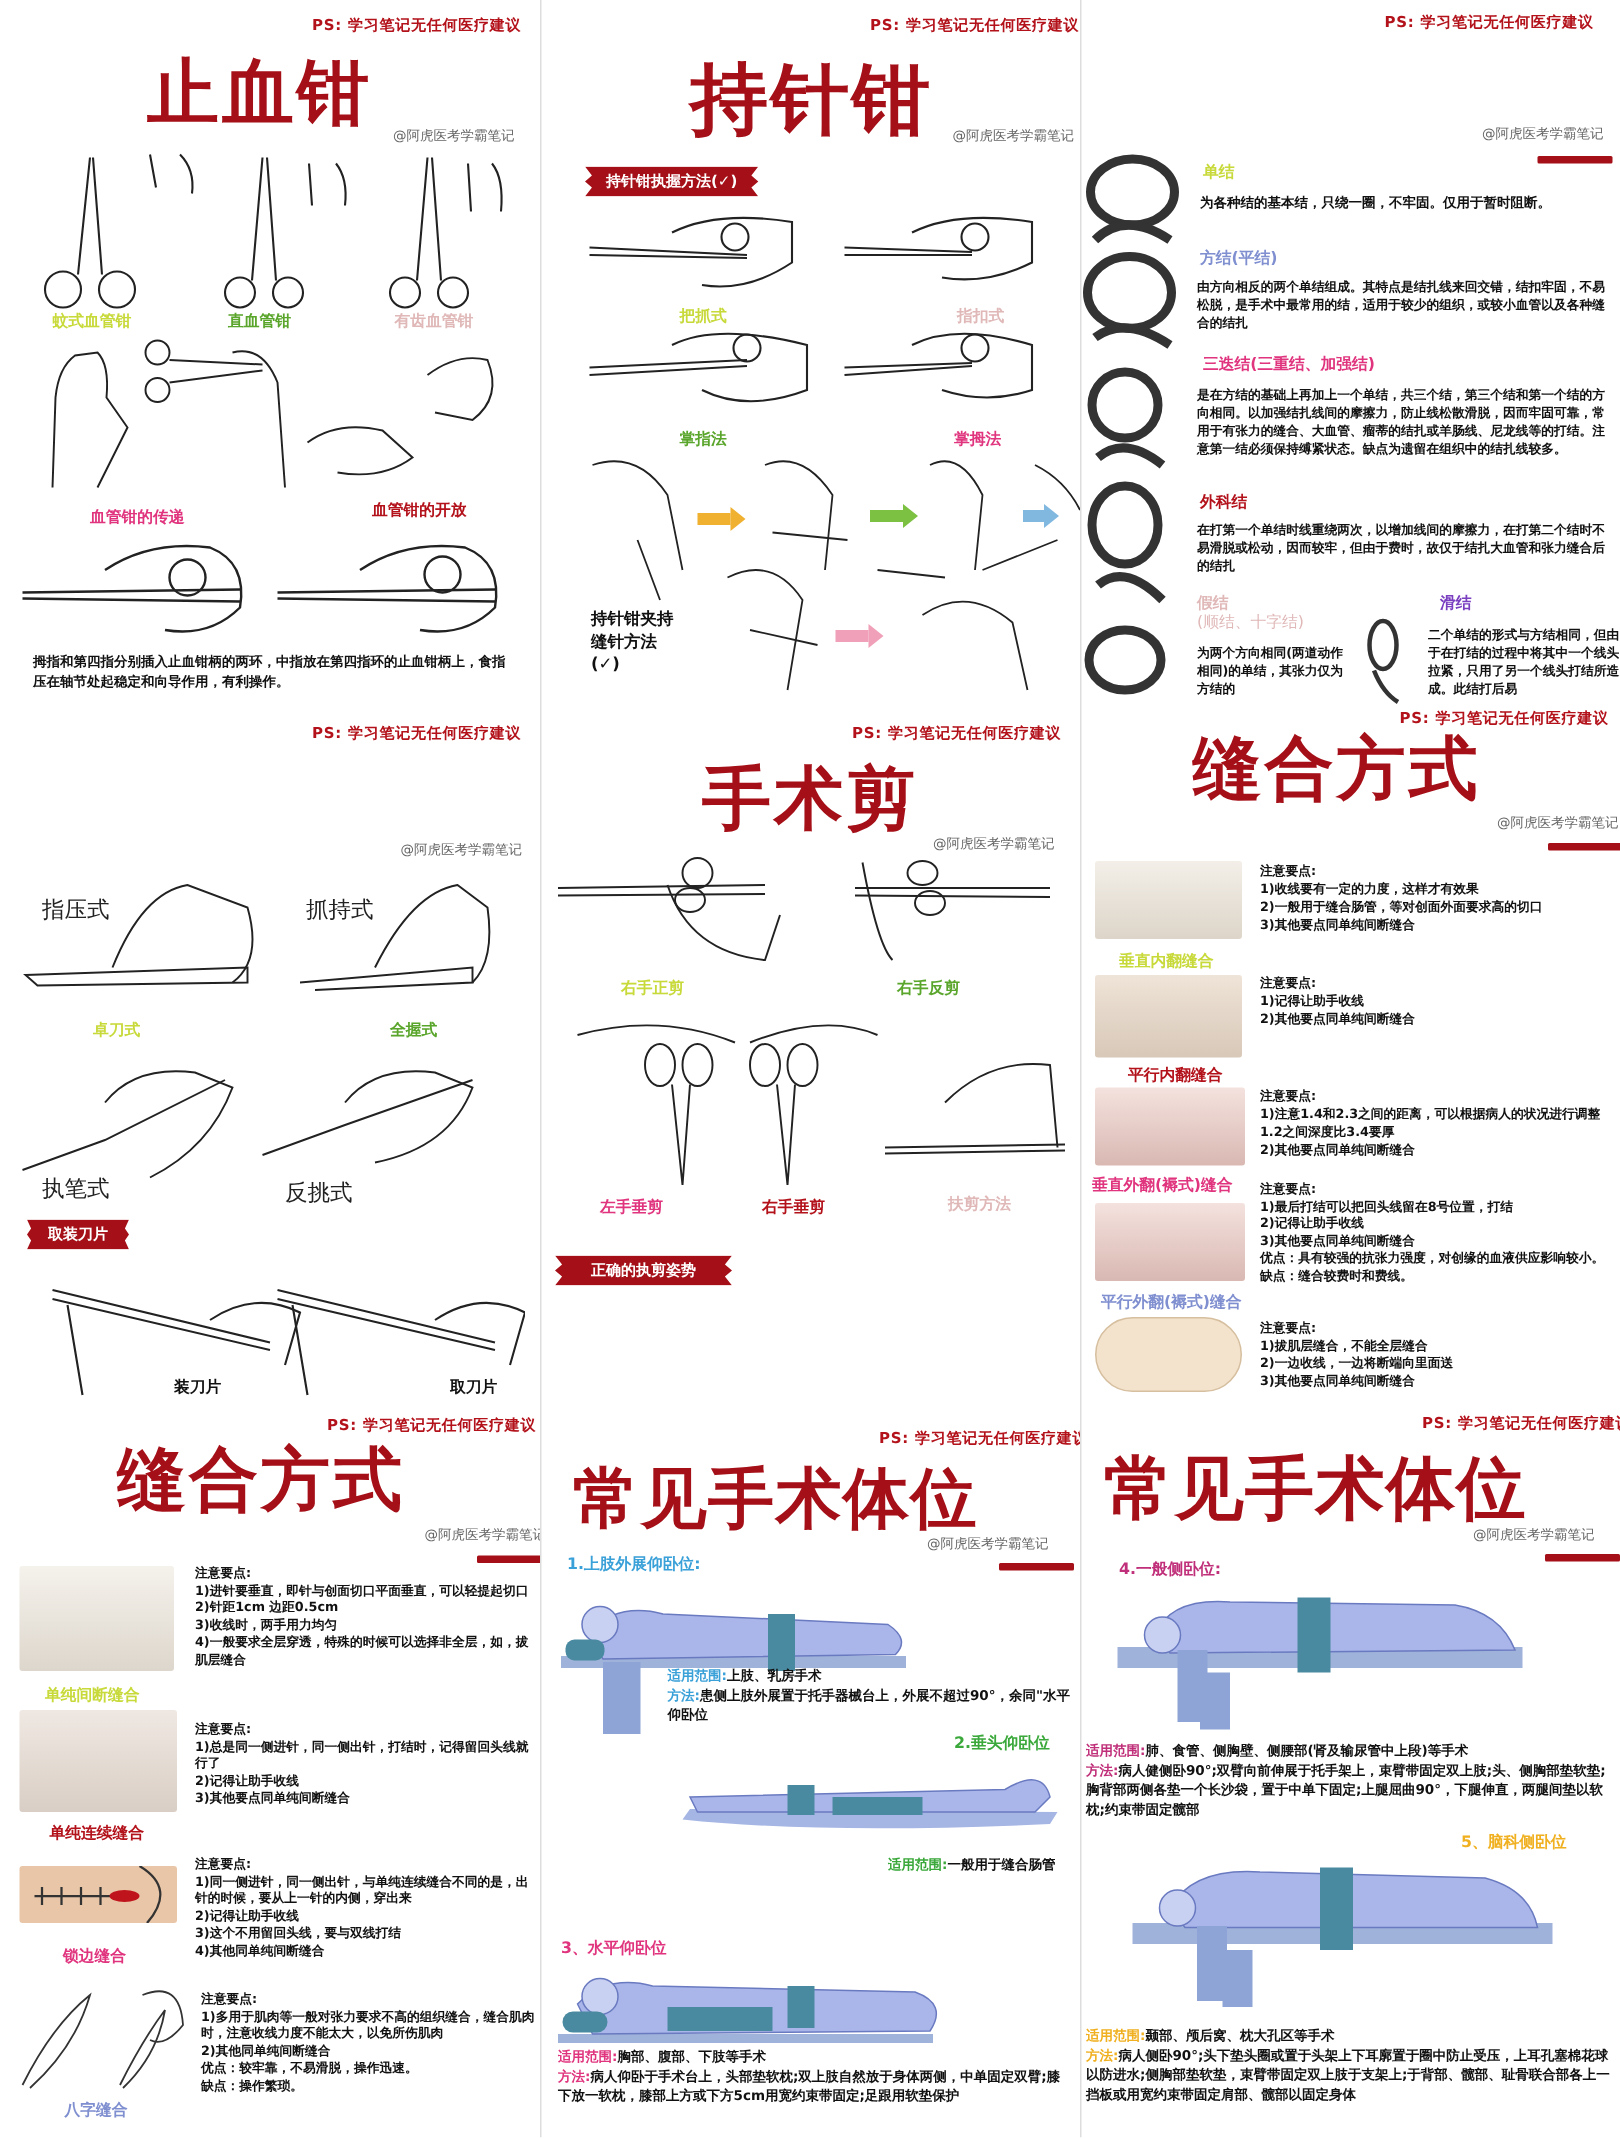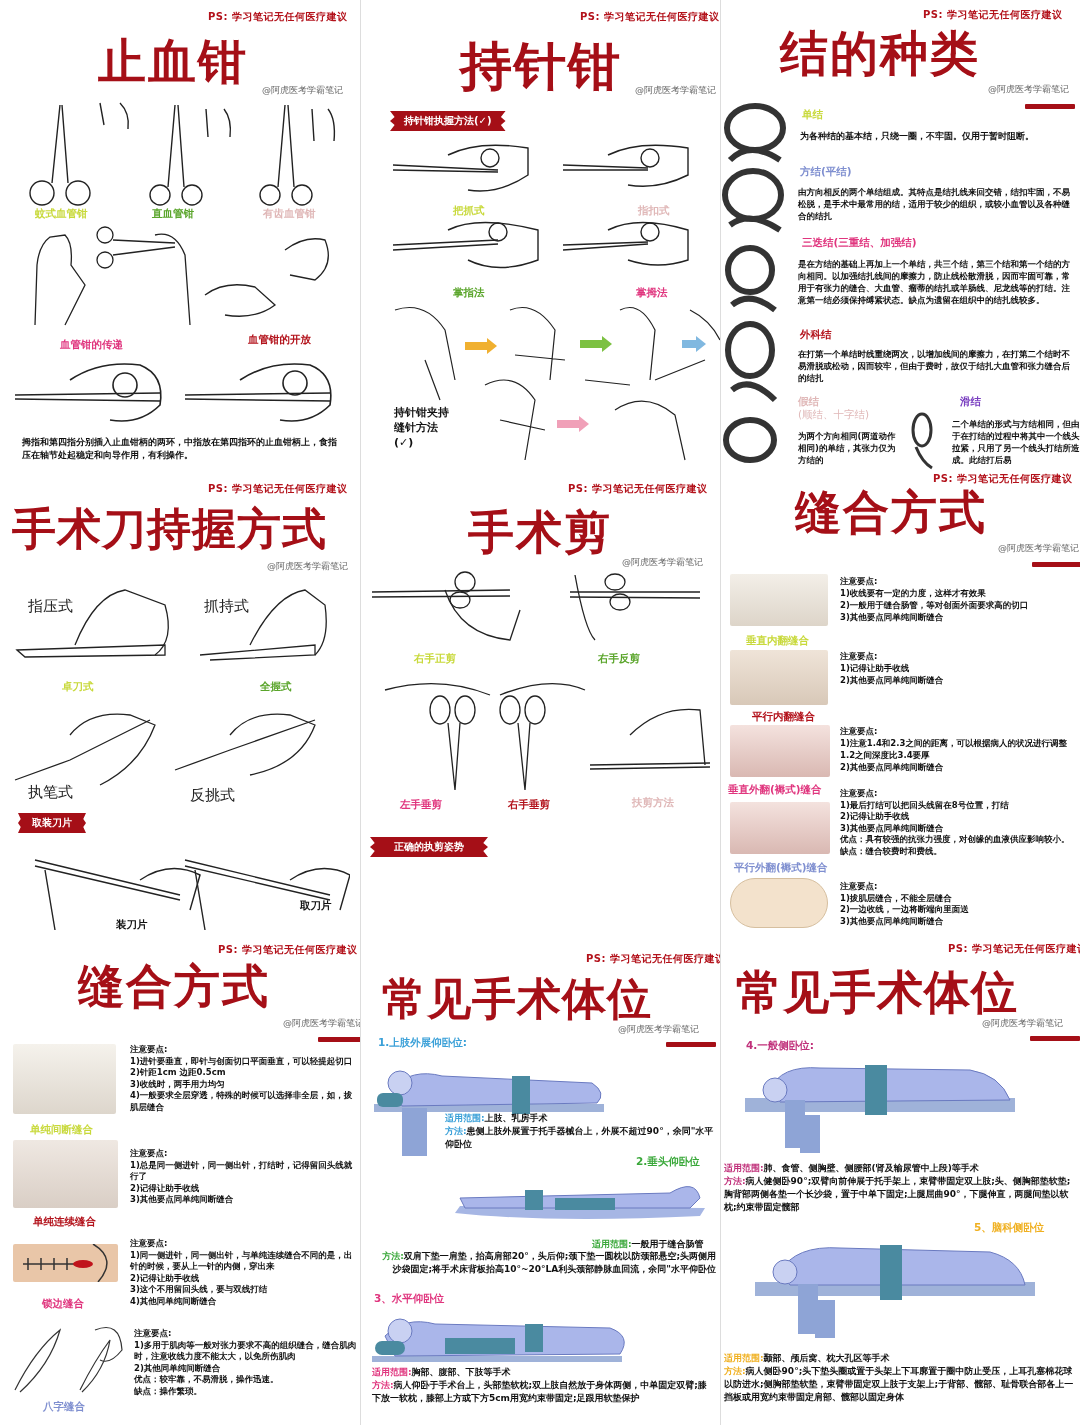--- a/index.html
+++ b/index.html
@@ -115,21 +115,20 @@
       <rect x="172" y="120" width="22" height="8" fill="#f0a0b8"></rect>
         <polygon points="194,116 204,124 194,132" fill="#f0a0b8"></polygon>
     </svg>
     <div class="txt" style="left:34px;top:406px;font-size:11px;">持针钳夹持</div>
     <div class="txt" style="left:34px;top:421px;font-size:11px;">缝针方法</div>
     <div class="txt" style="left:34px;top:436px;font-size:11px;">(✓)</div>
   </div>
 
   <div class="panel" style="left:720px;top:0;width:360px;height:470px;">
     <div class="ps" style="left:203px;top:8px;">PS: 学习笔记无任何医疗建议</div>
-    <div class="title" style="left:60px;top:22px;font-size:48px;">结的种类</div>
     <div class="wm" style="left:268px;top:83px;">@阿虎医考学霸笔记</div>
     <div class="badge" style="left:305px;top:104px;"></div>
     <svg class="sketch" style="left:0;top:100px;" width="75" height="370" viewBox="0 0 75 370">
       <g fill="none" stroke="#333" stroke-width="6">
         <ellipse cx="35" cy="28" rx="28" ry="22"></ellipse>
           <path d="M10 60 Q30 40 60 60"></path>
         <ellipse cx="33" cy="95" rx="28" ry="24"></ellipse>
           <path d="M10 125 Q30 110 60 130"></path>
         <ellipse cx="30" cy="170" rx="22" ry="22"></ellipse>
           <path d="M12 205 Q30 190 55 210"></path>
@@ -154,21 +153,20 @@
         <g fill="none" stroke="#333" stroke-width="3">
           <ellipse cx="14" cy="18" rx="9" ry="16"></ellipse>
           <path d="M8 35 Q14 50 24 56"></path>
         </g>
       </svg>
     <div class="txt" style="left:232px;top:418px;width:128px;font-size:8.5px;line-height:12px;height:46px;overflow:hidden;">二个单结的形式与方结相同，但由于在打结的过程中将其中一个线头拉紧，只用了另一个线头打结所造成。此结打后易</div>
   </div>
 
   <div class="panel" style="left:0;top:470px;width:360px;height:470px;">
     <div class="ps" style="left:208px;top:12px;">PS: 学习笔记无任何医疗建议</div>
-    <div class="title" style="left:12px;top:30px;font-size:44px;letter-spacing:1px;">手术刀持握方式</div>
     <div class="wm" style="left:267px;top:90px;">@阿虎医考学霸笔记</div>
     <div class="hw" style="left:28px;top:127px;">指压式</div>
     <div class="hw" style="left:204px;top:127px;">抓持式</div>
     <svg class="sketch" style="left:15px;top:115px;" width="320" height="85" viewBox="0 0 320 85">
       <g fill="none" stroke="#222" stroke-width="1.3">
         <path d="M2 65 L150 60 L150 70 L10 72 Z"></path>
           <path d="M60 60 Q80 10 110 5 L150 20 Q160 55 140 70"></path>
         <path d="M185 70 L300 60 L300 70 L195 75"></path>
           <path d="M235 60 Q260 10 290 5 L310 20 Q315 55 300 70"></path>
       </g>
@@ -190,21 +188,21 @@
       <g fill="none" stroke="#222" stroke-width="1.4">
         <path d="M5 20 L150 55 M5 26 L150 60"></path>
           <path d="M15 30 L25 90"></path>
           <path d="M110 40 Q140 20 170 35 L160 70"></path>
         <path d="M155 20 L300 55 M155 26 L300 60"></path>
           <path d="M165 30 L175 90"></path>
           <path d="M260 40 Q290 20 320 35 L310 70"></path>
       </g>
     </svg>
     <div class="lbl" style="left:116px;top:448px;color:#111;">装刀片</div>
-    <div class="lbl" style="left:300px;top:429px;color:#111;">取刀片</div>
+    <div class="lbl" style="left:300px;top:448px;color:#111;">取刀片</div>
   </div>
 
   <div class="panel" style="left:360px;top:470px;width:360px;height:470px;">
     <div class="ps" style="left:208px;top:12px;">PS: 学习笔记无任何医疗建议</div>
     <div class="title" style="left:108px;top:32px;font-size:46px;">手术剪</div>
     <div class="wm" style="left:262px;top:86px;">@阿虎医考学霸笔记</div>
     <svg class="sketch" style="left:10px;top:100px;" width="340" height="80" viewBox="0 0 340 80">
       <g fill="none" stroke="#222" stroke-width="1.3">
         <path d="M2 22 L140 20 M2 27 L140 26"></path>
           <ellipse cx="95" cy="12" rx="10" ry="10"></ellipse>
@@ -373,23 +371,20 @@
     <div class="lbl" style="left:276px;top:215px;color:#3aa83a;">2.垂头仰卧位</div>
     <svg class="sketch" style="left:90px;top:228px;" width="260" height="70" viewBox="0 0 260 70">
       <path d="M5 45 Q100 55 250 48 L255 40 L10 38 Z" fill="#a6b6e4"></path>
       <path d="M10 30 L220 25 Q245 10 250 30 L240 40 L15 40 Z" fill="#aab6ea" stroke="#6a7ac0"></path>
       <rect x="75" y="22" width="18" height="20" fill="#4a8aa0"></rect>
       <rect x="105" y="30" width="60" height="12" fill="#4a8aa0"></rect>
     </svg>
     <div class="txt" style="left:232px;top:298px;width:125px;font-size:9px;">
       <span style="color:#3aa83a;">适用范围:</span><span>一般用于缝合肠管</span>
     </div>
-    <div class="txt" style="left:16px;top:310px;width:340px;font-size:9px;line-height:13px;text-align:right;">
-      <span style="color:#3aa83a;">方法:</span><span>双肩下垫一肩垫，抬高肩部20°，头后仰;颈下垫一圆枕以防颈部悬空;头两侧用沙袋固定;将手术床背板抬高10°~20°LA利头颈部静脉血回流，余同"水平仰卧位</span>
-    </div>
     <div class="lbl" style="left:14px;top:352px;color:#e0357e;">3、水平仰卧位</div>
     <svg class="sketch" style="left:10px;top:366px;" width="270" height="62" viewBox="0 0 270 62">
       <rect x="2" y="50" width="250" height="6" fill="#9fb2d9"></rect>
       <path d="M15 30 Q35 10 65 18 L240 22 Q262 30 250 48 L25 50 Z" fill="#aab6ea" stroke="#6a7ac0"></path>
       <circle cx="30" cy="25" r="12" fill="#c9d1f2" stroke="#6a7ac0"></circle>
       <rect x="5" y="35" width="30" height="14" rx="7" fill="#4a8aa0"></rect>
       <rect x="75" y="32" width="70" height="16" fill="#4a8aa0"></rect>
       <rect x="155" y="18" width="18" height="28" fill="#4a8aa0"></rect>
     </svg>
     <div class="txt" style="left:12px;top:426px;width:340px;font-size:9px;">

